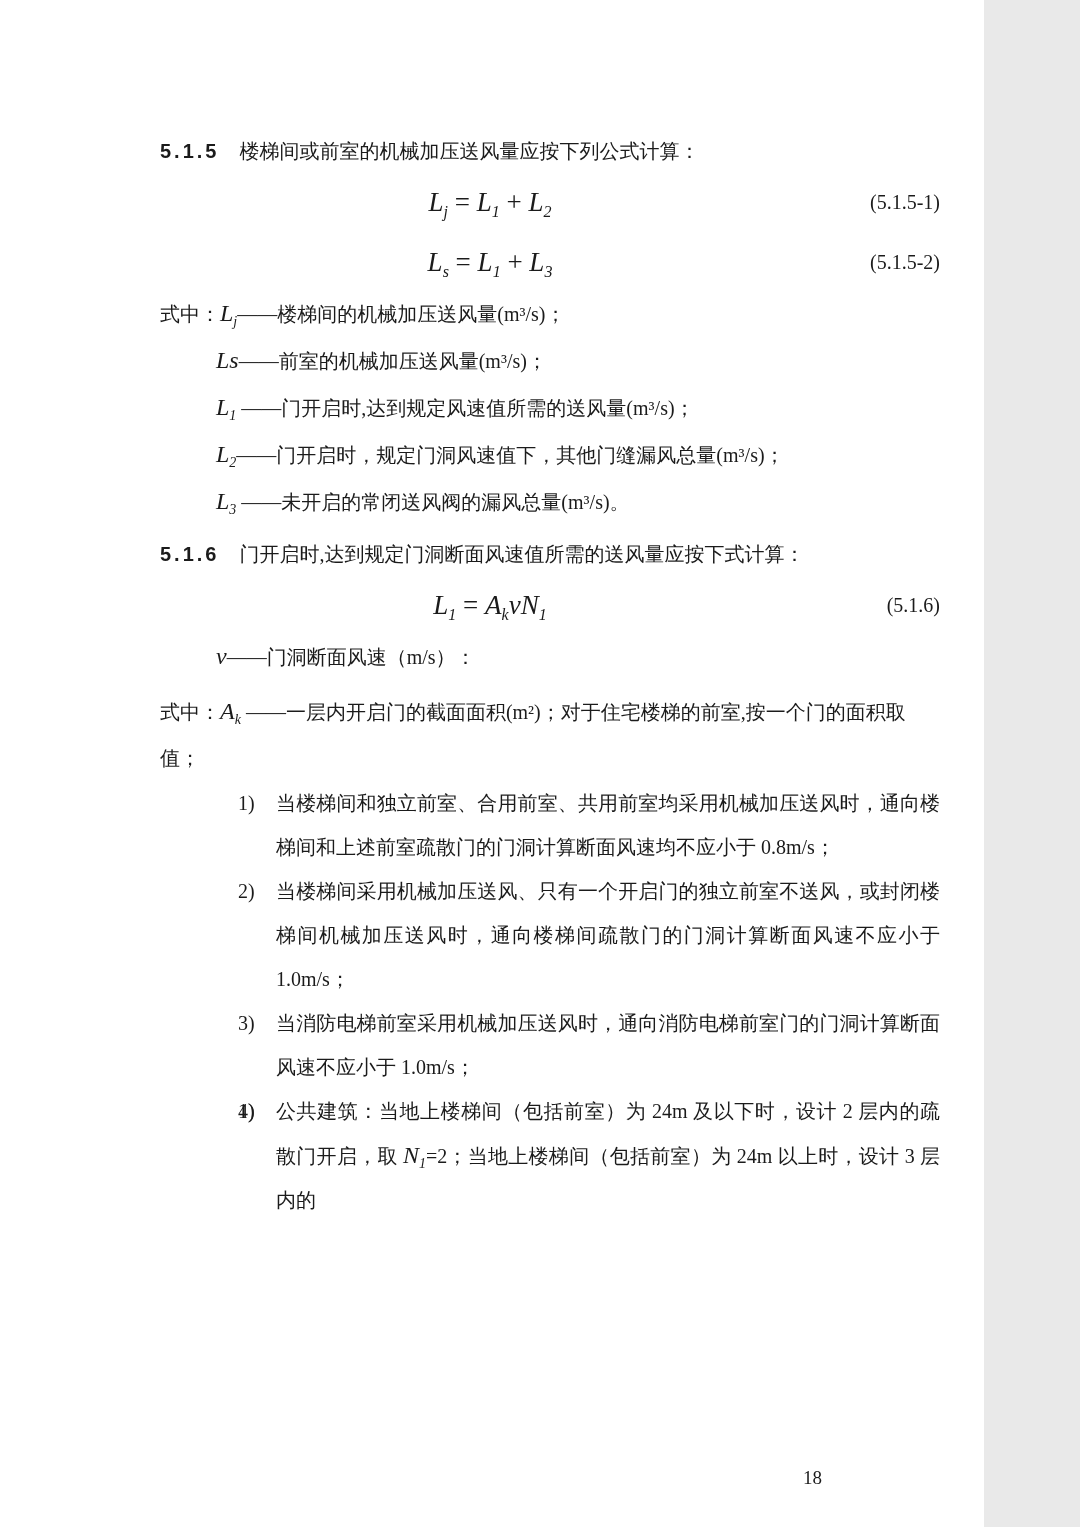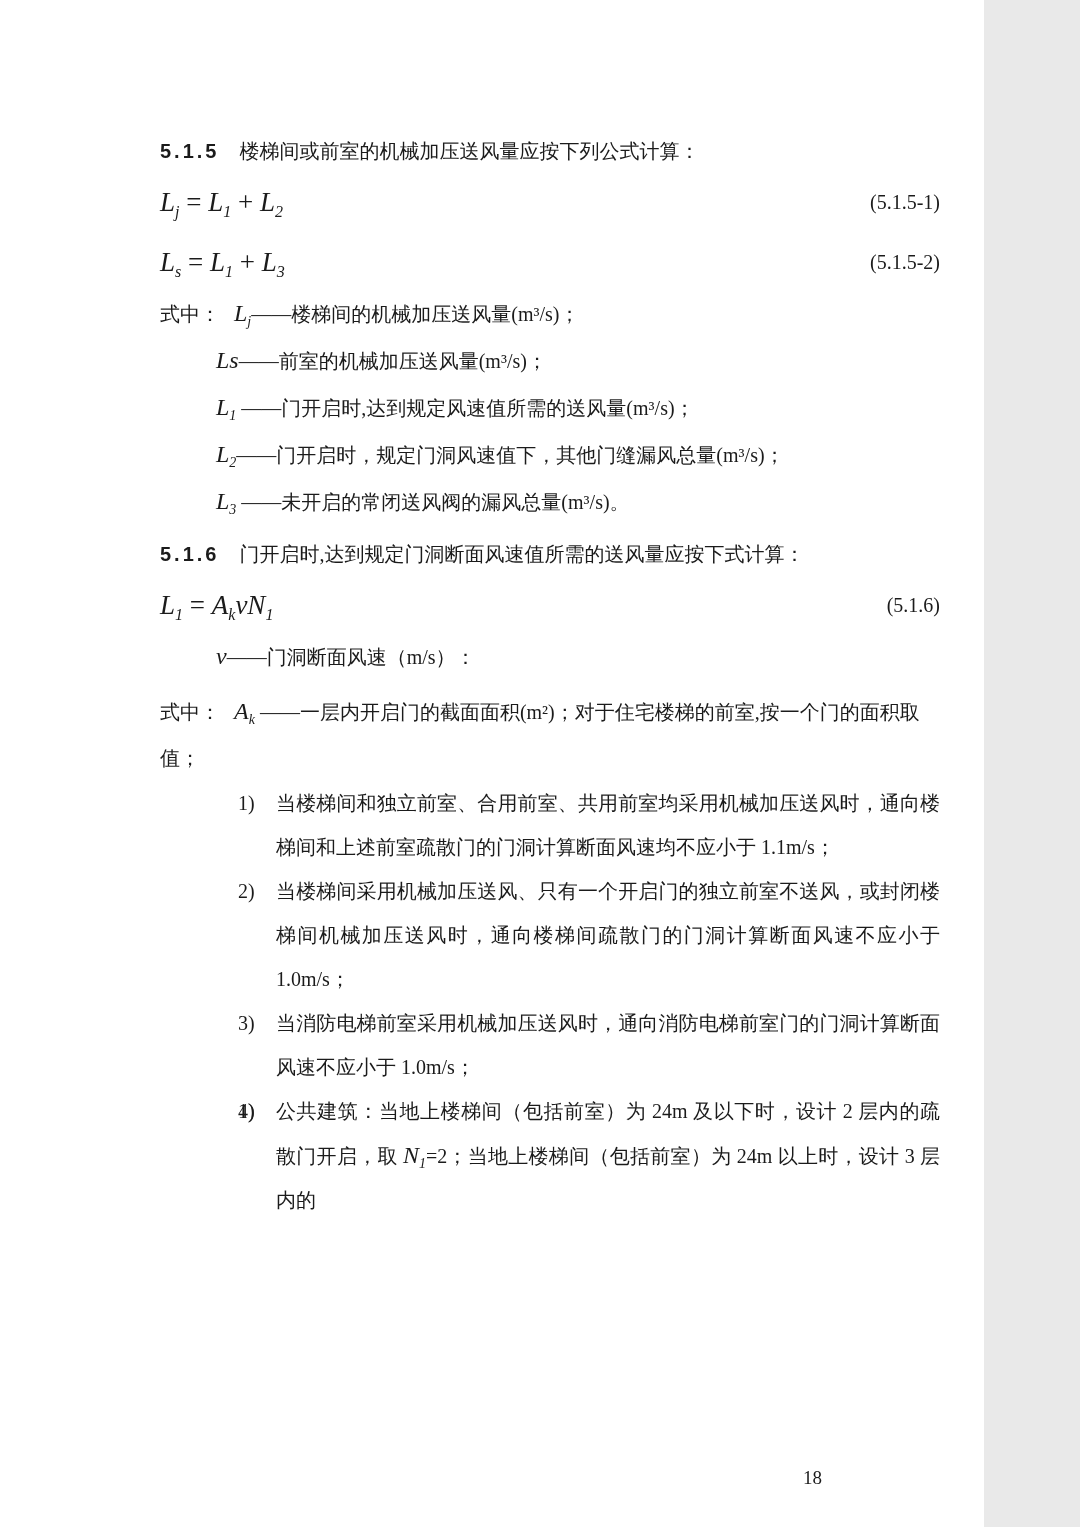--- a/index.html
+++ b/index.html
@@ -16,33 +16,33 @@
     position:absolute; left:160px; top:128px; width:780px;
     font-size:20px; line-height:46px;
   }
   
   .sec-head { line-height:46px; }
   .secnum {
     font-family:"Liberation Sans","DejaVu Sans",sans-serif;
     font-weight:bold; letter-spacing:3px; margin-right:20px; font-size:20px;
   }
   
-  .eqrow { position:relative; height:56px; line-height:56px; text-align:left; padding-right:120px; }
+  .eqrow { position:relative; height:56px; line-height:56px; text-align:center; padding-right:120px; }
   .eqrow.second { margin-top:4px; }
   .eq { font-size:27px; white-space:pre; }
   .eq .mvar { font-size:27px; }
   .eq .mvar sub { font-size:16px; top:6px; }
   .eqnum { position:absolute; right:0; top:0; font-size:20px; line-height:56px; }
   
   .mvar { font-style:italic; font-family:"Liberation Serif","DejaVu Serif",serif; font-size:24px; }
   .mvar sub { font-style:italic; font-size:14px; position:relative; top:5px; vertical-align:baseline; line-height:0; }
   
   .def { line-height:46px; }
   .def.indent { padding-left:56px; }
-  .def .lead { margin-right:14px; }
+  .def .lead { margin-right:0; }
   .h516 { margin-top:6px; }
   .gap8 { margin-top:8px; }
   
   .li { position:relative; padding-left:116px; line-height:44px; text-align:justify; }
   .li .linum { position:absolute; left:78px; top:0; }
   .n1def { padding-left:56px; line-height:46px; }
   .pageno { position:absolute; top:1464px; right:162px; font-size:19px; line-height:28px; }
 </style>
 </head>
 <body>
@@ -70,21 +70,21 @@
     <div class="sec-head h516"><span class="secnum">5.1.6</span><span>门开启时,达到规定门洞断面风速值所需的送风量应按下式计算：</span></div>
 
     <div class="eqrow">
       <span class="eq"><span class="mvar">L<sub>1</sub></span> = <span class="mvar">A<sub>k</sub></span><span class="mvar">v</span><span class="mvar">N<sub>1</sub></span></span>
       <span class="eqnum">(5.1.6)</span>
     </div>
 
     <div class="def indent"><span><span class="mvar">v</span>——门洞断面风速（m/s）：</span></div>
     <div class="def gap8"><span class="lead">式中：</span><span><span class="mvar">A<sub>k</sub></span> ——一层内开启门的截面面积(m²)；对于住宅楼梯的前室,按一个门的面积取值；</span></div>
 
-    <div class="li"><span class="linum">1)</span><span class="litext">当楼梯间和独立前室、合用前室、共用前室均采用机械加压送风时，通向楼梯间和上述前室疏散门的门洞计算断面风速均不应小于 1.1m/s；</span></div>
+    <div class="li"><span class="linum">1)</span><span class="litext">当楼梯间和独立前室、合用前室、共用前室均采用机械加压送风时，通向楼梯间和上述前室疏散门的门洞计算断面风速均不应小于 0.8m/s；</span></div>
     <div class="li"><span class="linum">2)</span><span class="litext">当楼梯间采用机械加压送风、只有一个开启门的独立前室不送风，或封闭楼梯间机械加压送风时，通向楼梯间疏散门的门洞计算断面风速不应小于 1.0m/s；</span></div>
     <div class="li"><span class="linum">3)</span><span class="litext">当消防电梯前室采用机械加压送风时，通向消防电梯前室门的门洞计算断面风速不应小于 1.0m/s；</span></div>
     <div class="li"><span class="linum">4)</span></div>
 
 
     <div class="li"><span class="linum">1)</span><span class="litext">公共建筑：当地上楼梯间（包括前室）为 24m 及以下时，设计 2 层内的疏散门开启，取 <span class="mvar">N<sub>1</sub></span>=2；当地上楼梯间（包括前室）为 24m 以上时，设计 3 层内的</span></div>
 
   </div>
 
   <div class="pageno">18</div>

